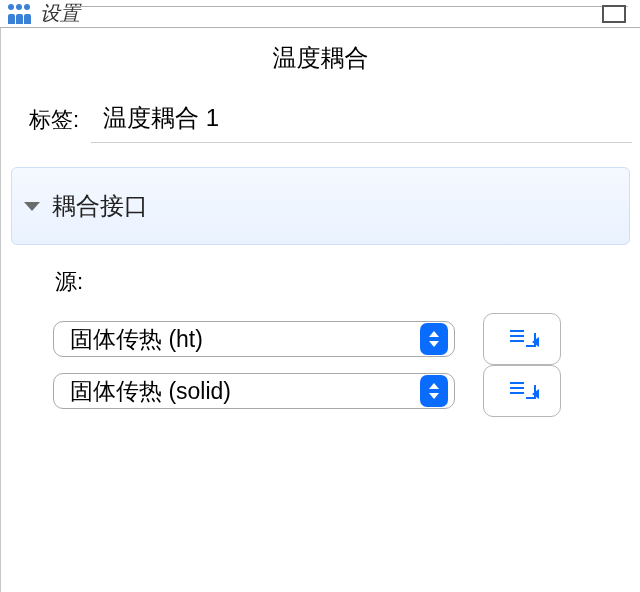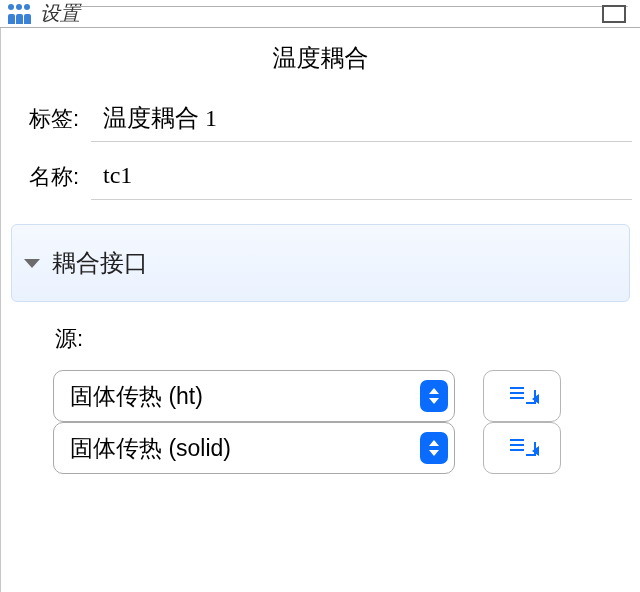--- a/index.html
+++ b/index.html
@@ -75,21 +75,21 @@
       font-size: 22px;
     }
     .form-row .input {
       flex: 1;
       margin-right: 8px;
       border: none;
       border-bottom: 1px solid #d0d0d0;
       font-size: 24px;
       padding: 8px 10px 10px 12px;
       outline: none;
-      font-family: Liberation Serif, serif;
+      font-family: Liberation Sans, sans-serif;
       background: transparent;
     }
     .section-header {
       margin: 18px 10px 0 10px;
       display: flex;
       align-items: center;
       gap: 12px;
       padding: 22px 12px;
       border: 1px solid #cfe0f5;
       border-radius: 6px;
@@ -116,21 +116,21 @@
       gap: 28px;
       padding-left: 24px;
     }
     .select-box {
       flex: 1;
       max-width: 402px;
       display: flex;
       align-items: center;
       border: 1px solid #a9a9a9;
       border-radius: 10px;
-      height: 52px;
+      height: 36px;
       padding: 0 6px 0 16px;
       background: #fff;
     }
     .select-value { flex: 1; font-size: 23px; }
     .select-stepper {
       width: 28px; height: 32px;
       background: #0a6cff;
       border-radius: 7px;
       display: flex;
       flex-direction: column;
@@ -213,24 +213,20 @@
 
 <div class="panel">
 
   <div class="title">温度耦合</div>
 
   <div class="form-row">
     <span class="label">标签:</span>
     <input class="input" type="text" value="温度耦合 1" style="">
   </div>
 
-  <div class="form-row">
-    <span class="label">名称:</span>
-    <input class="input" type="text" value="tc1" style="">
-  </div>
 
   <div class="section-header">
     <span class="chevron-down"></span>
     <span class="sh-label">耦合接口</span>
   </div>
 
   <div class="field-group">
 
     <div class="field-label">源:</div>
     <div class="select-row">

